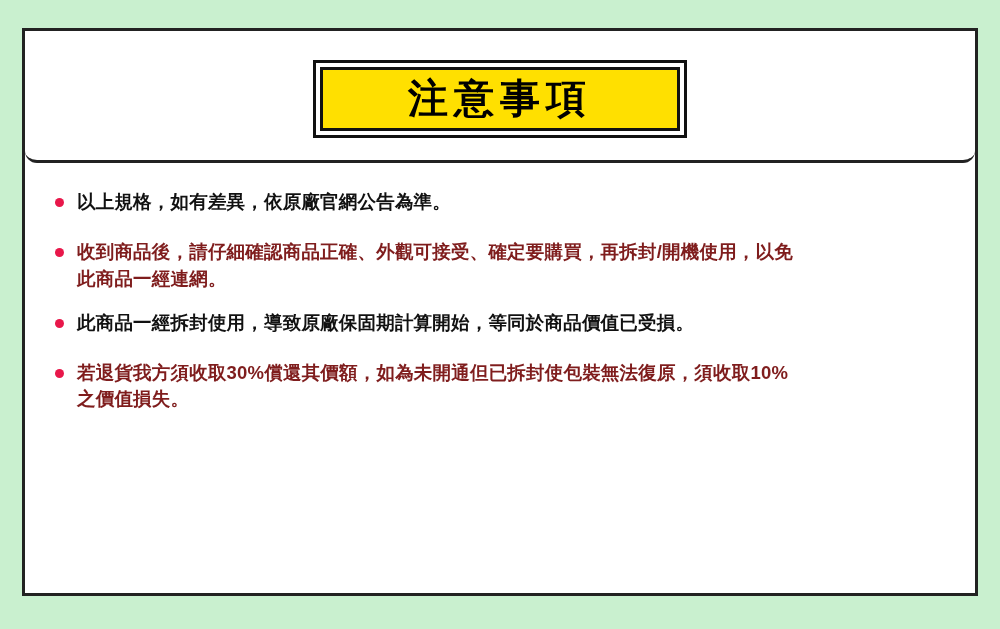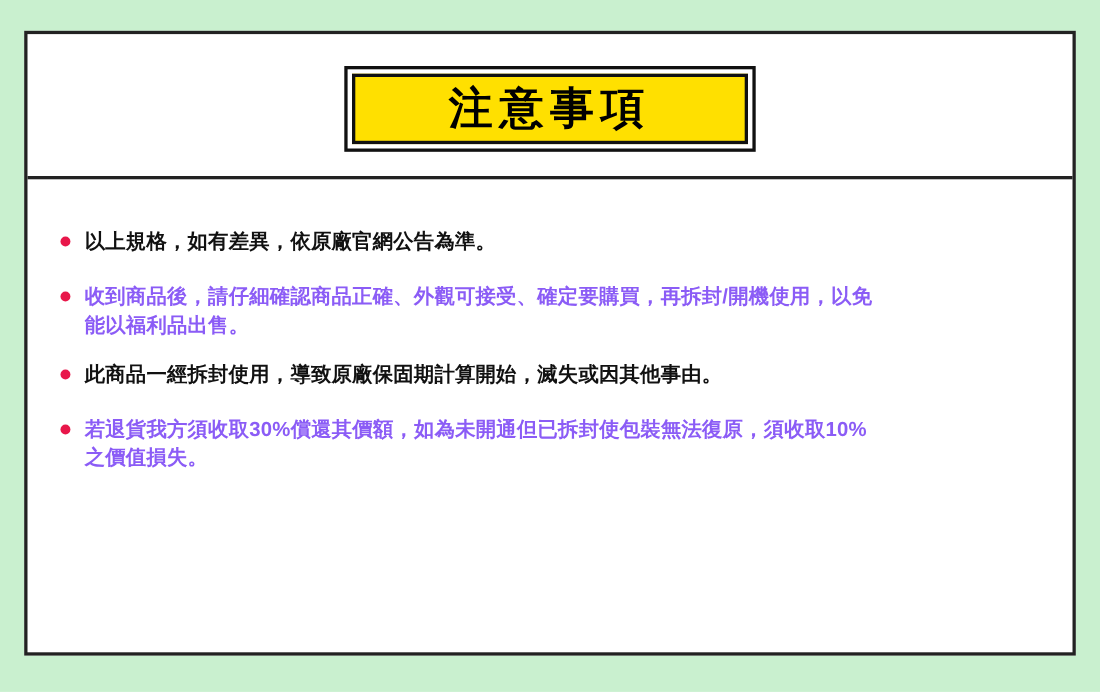--- a/index.html
+++ b/index.html
@@ -21,20 +21,21 @@
     height: 568px;
     background: #ffffff;
     border: 3px solid #222222;
     box-sizing: border-box;
   }
   .title-bar {
     position: relative;
     height: 132px;
     border-bottom: 3px solid #222222;
     box-sizing: border-box;
+    border-radius: 12px;
   }
   .title-plate {
     position: absolute;
     left: 50%;
     transform: translateX(-50%);
     top: 36px;
     width: 360px;
     height: 64px;
     background: #ffe000;
     border: 3px solid #111111;
@@ -73,22 +74,22 @@
   ul.notes > li::before {
     content: "";
     position: absolute;
     left: 4px;
     top: 9px;
     width: 9px;
     height: 9px;
     border-radius: 50%;
     background: #e8174a;
   }
-  li.black { color: #111111; margin-top: 17px; }
-  li.red { color: #8b5cf6; margin-top: 24px; }
+  li.black { color: #111111; }
+  li.red { color: #7f1d1d; margin-top: 24px; }
   .line { display: block; }
   .indent { padding-left: 12px; }
   .gap-lg { margin-bottom: 26px; }
 </style>
 </head>
 <body>
 
 <div class="page">
 
   <div class="title-bar">
@@ -99,26 +100,26 @@
 
   <div class="body-area">
     <ul class="notes">
 
       <li class="black">
         <span class="line">以上規格，如有差異，依原廠官網公告為準。</span>
       </li>
 
       <li class="red gap-lg">
         <span class="line">收到商品後，請仔細確認商品正確、外觀可接受、確定要購買，再拆封/開機使用，以免</span>
-        <span class="line">能以福利品出售。</span>
+        <span class="line">此商品一經連網。</span>
       </li>
 
 
       <li class="black gap-lg">
-        <span class="line">此商品一經拆封使用，導致原廠保固期計算開始，滅失或因其他事由。</span>
+        <span class="line">此商品一經拆封使用，導致原廠保固期計算開始，等同於商品價值已受損。</span>
       </li>
 
       <li class="red">
         <span class="line">若退貨我方須收取30%償還其價額，如為未開通但已拆封使包裝無法復原，須收取10%</span>
         <span class="line">之價值損失。</span>
       </li>
 
     </ul>
   </div>
 </div>

